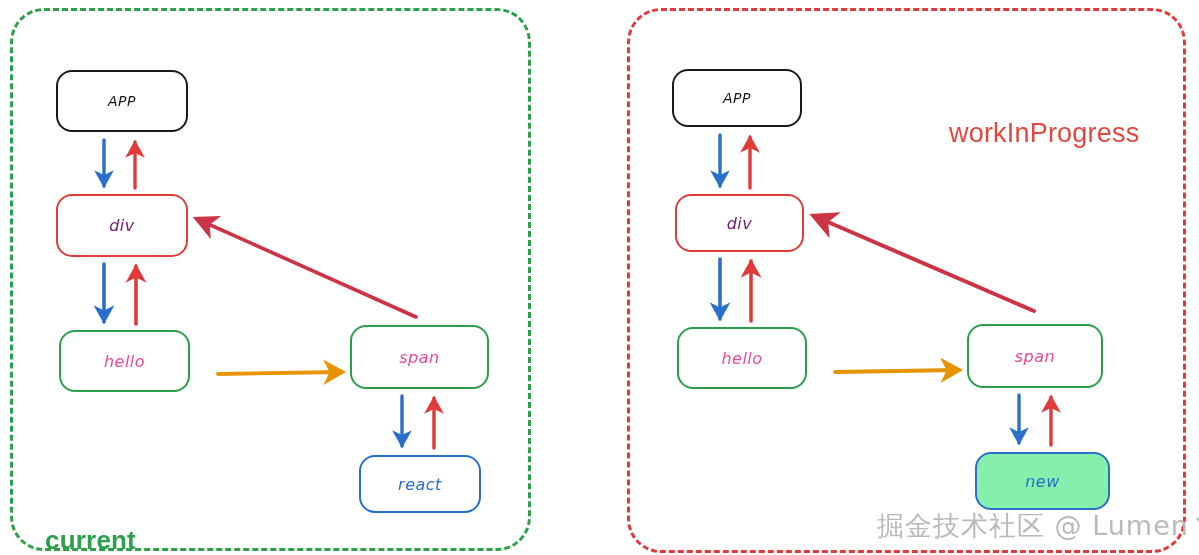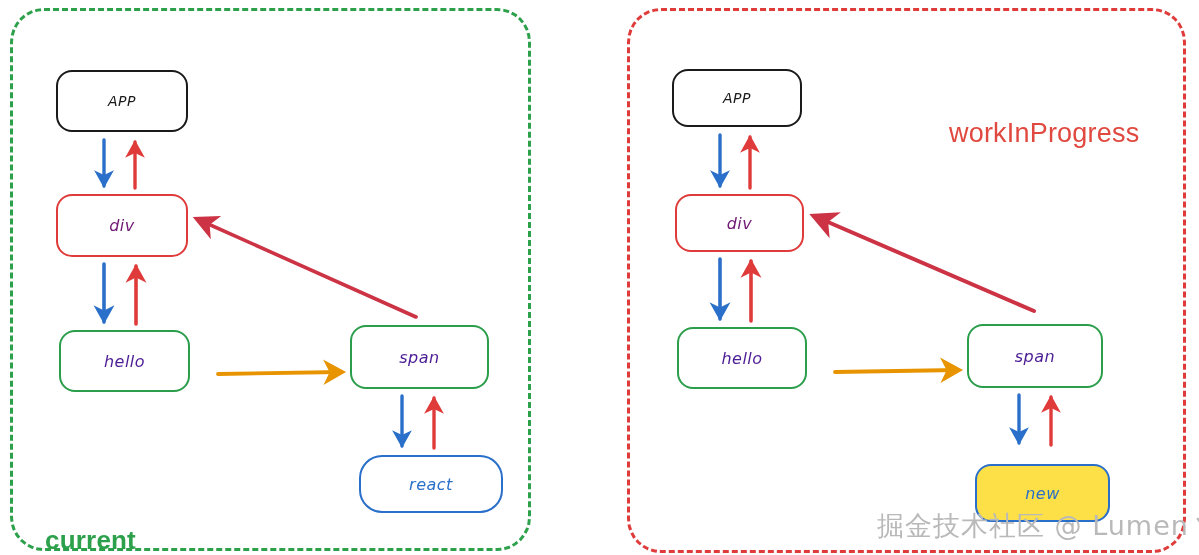--- a/index.html
+++ b/index.html
@@ -12,29 +12,29 @@
 
   .panel-label{position:absolute;font-family:"Liberation Sans",sans-serif;font-size:26px;font-weight:400;letter-spacing:.2px;white-space:nowrap;margin-top:48px;}
   .label-current{left:45px;top:477px;color:#2ca04a;font-weight:bold;}
   .label-wip{left:949px;top:70px;color:#e0493f;font-size:27px;}
 
   .node{position:absolute;box-sizing:border-box;border-radius:16px;background:#fff;
         display:flex;align-items:center;justify-content:center;
         font-family:"DejaVu Sans",sans-serif;font-size:16px;font-style:italic;letter-spacing:.5px;}
   .node.black{border:2.6px solid #1a1a1a;color:#1a1a1a;font-size:14px;}
   .node.red{border:2.4px solid #e03b3b;color:#701a75;}
-  .node.green{border:2.4px solid #2b9e4b;color:#4c1d95;}
+  .node.green{border:2.4px solid #2b9e4b;color:#ec4899;}
   .node.blue{border:2.6px solid #2a6fc9;color:#2a6fc9;}
-  .node.pinkfill{background:#fde047;margin-top:12px;}
+  .node.pinkfill{background:#86efac;}
 
   .n-app-l{left:56px;top:70px;width:132px;height:62px;}
   .n-div-l{left:56px;top:194px;width:132px;height:63px;}
   .n-hello-l{left:59px;top:330px;width:131px;height:62px;}
   .n-span-l{left:350px;top:325px;width:139px;height:64px;}
-  .n-react-l{left:359px;top:455px;width:144px;height:58px;border-radius:23px;}
+  .n-react-l{left:359px;top:455px;width:122px;height:58px;}
 
   .n-app-r{left:672px;top:69px;width:130px;height:58px;}
   .n-div-r{left:675px;top:194px;width:129px;height:58px;}
   .n-hello-r{left:677px;top:327px;width:130px;height:62px;}
   .n-span-r{left:967px;top:324px;width:136px;height:64px;}
   .n-new-r{left:975px;top:452px;width:135px;height:58px;}
 
   svg.layer{position:absolute;left:0;top:0;width:1199px;height:555px;overflow:visible;pointer-events:none;}
 
   .watermark{position:absolute;left:877px;top:508px;font-family:"DejaVu Sans",sans-serif;

